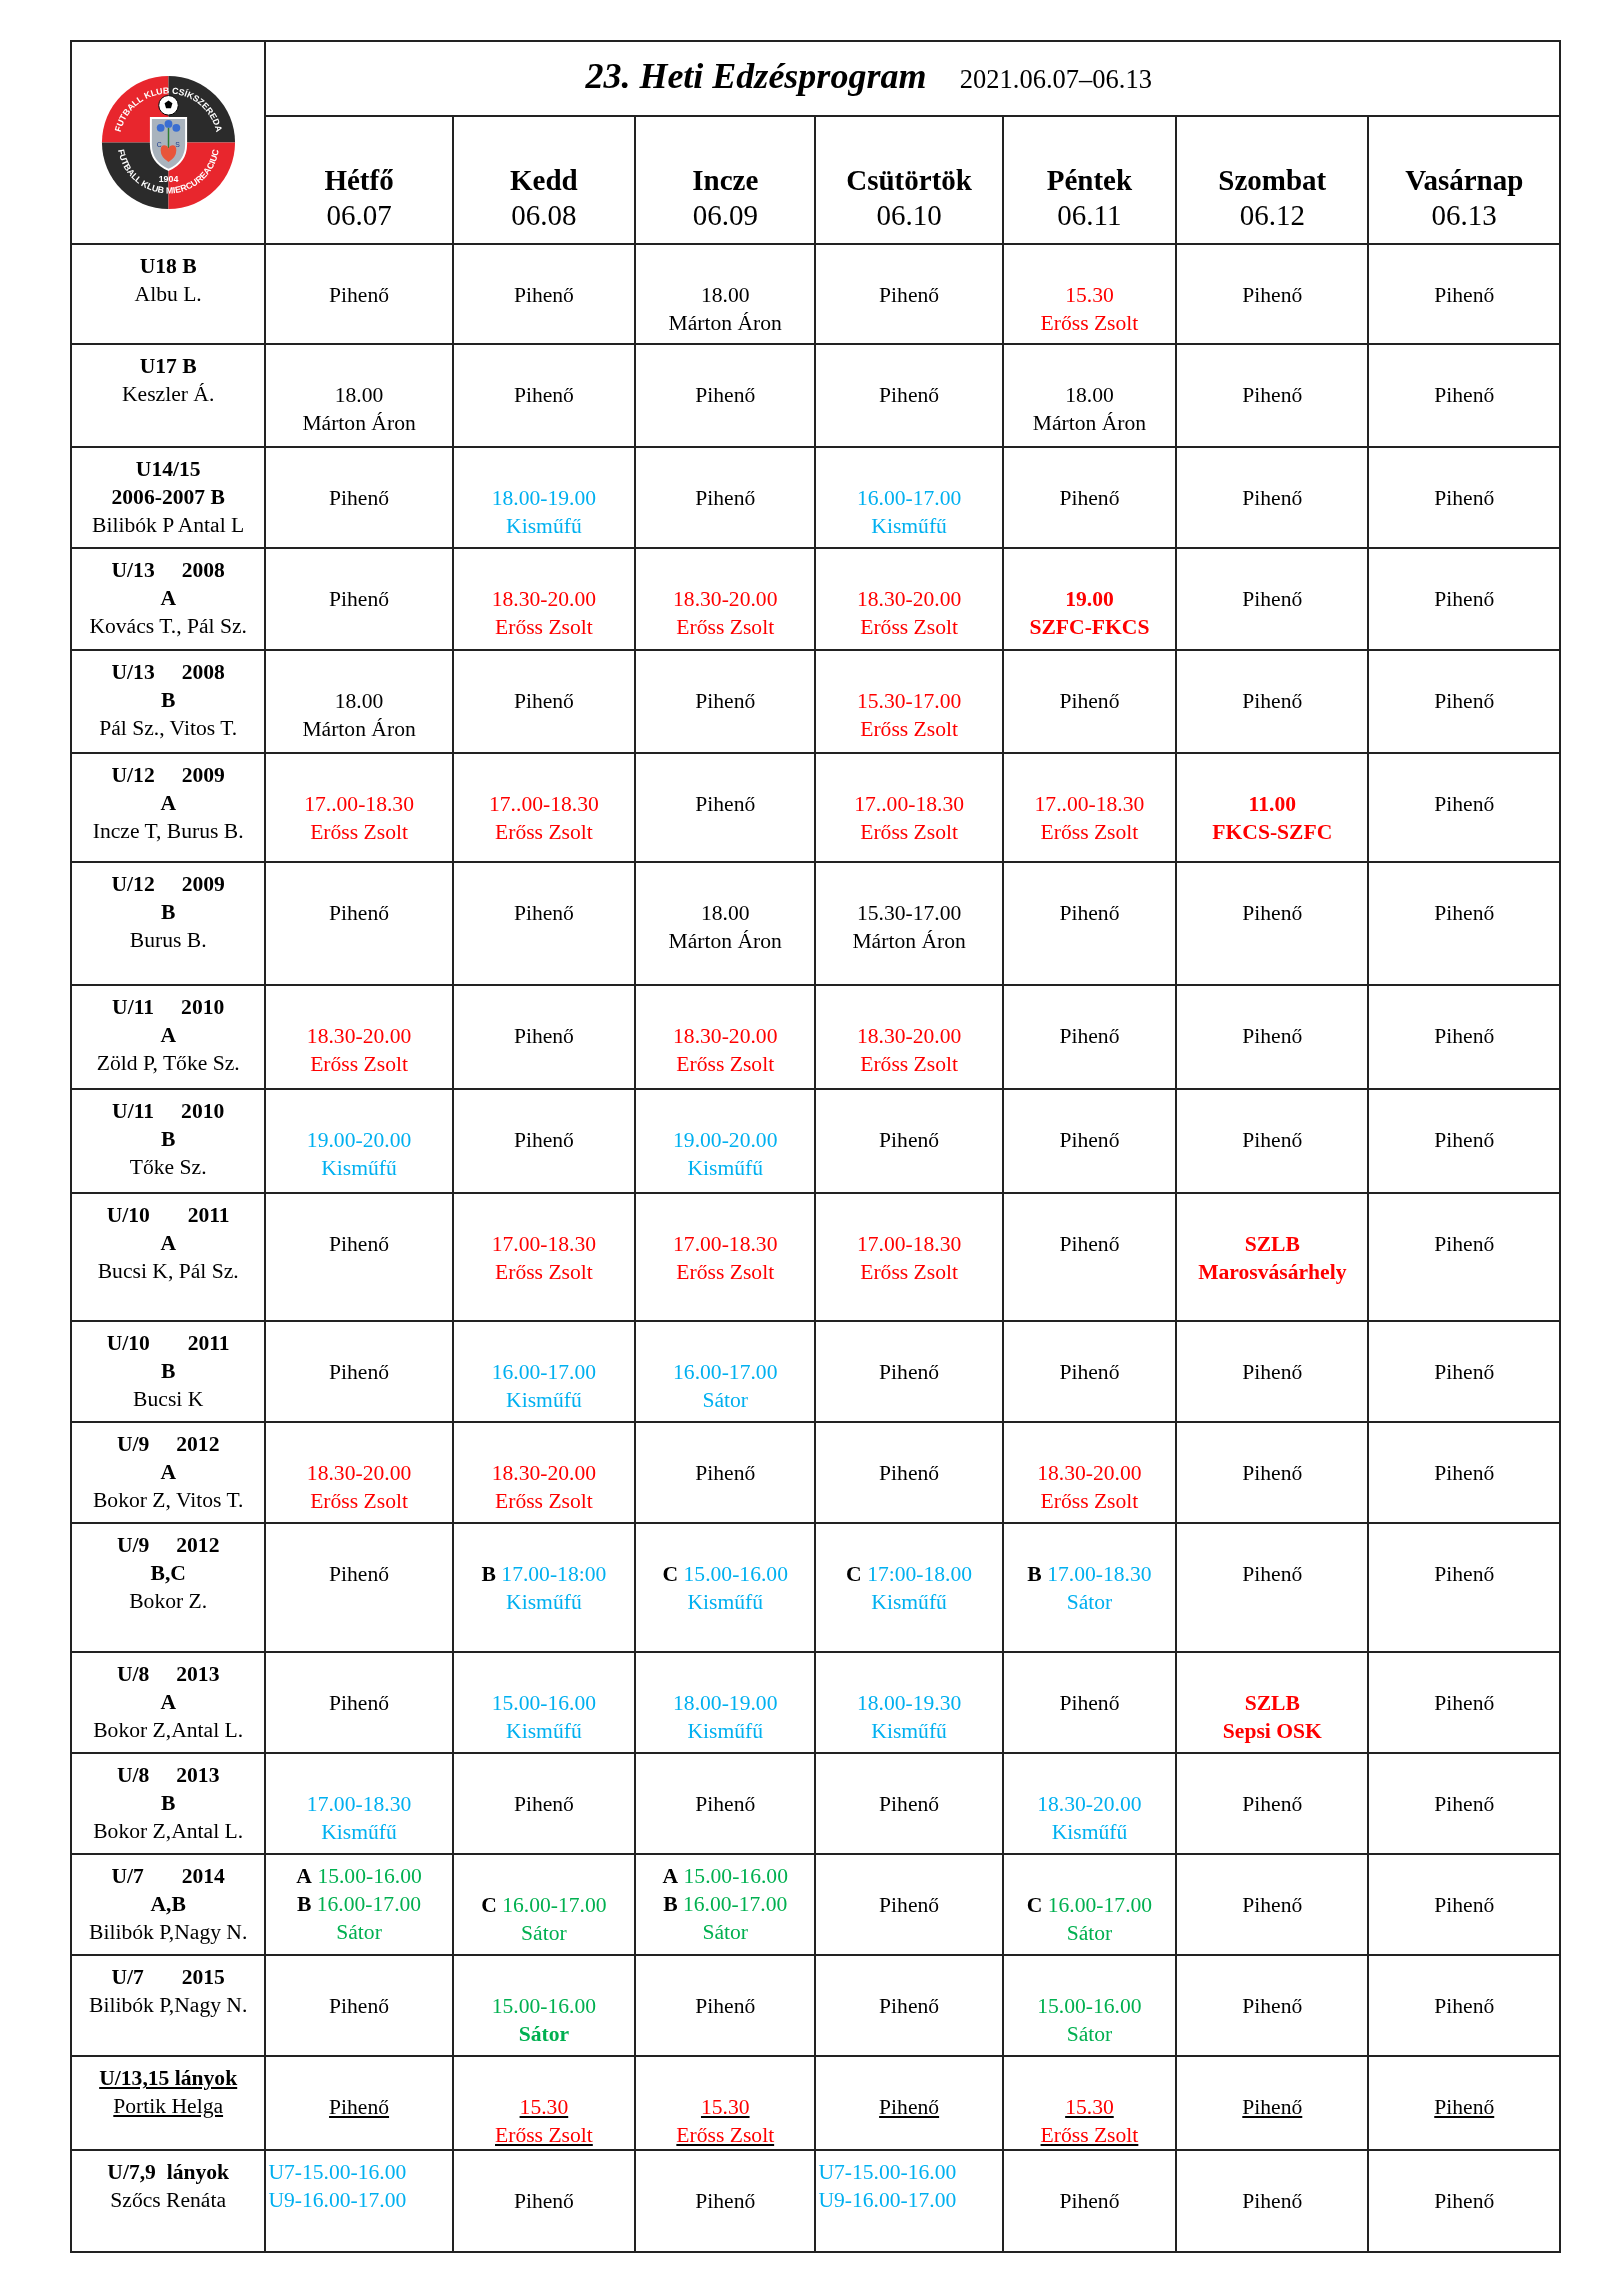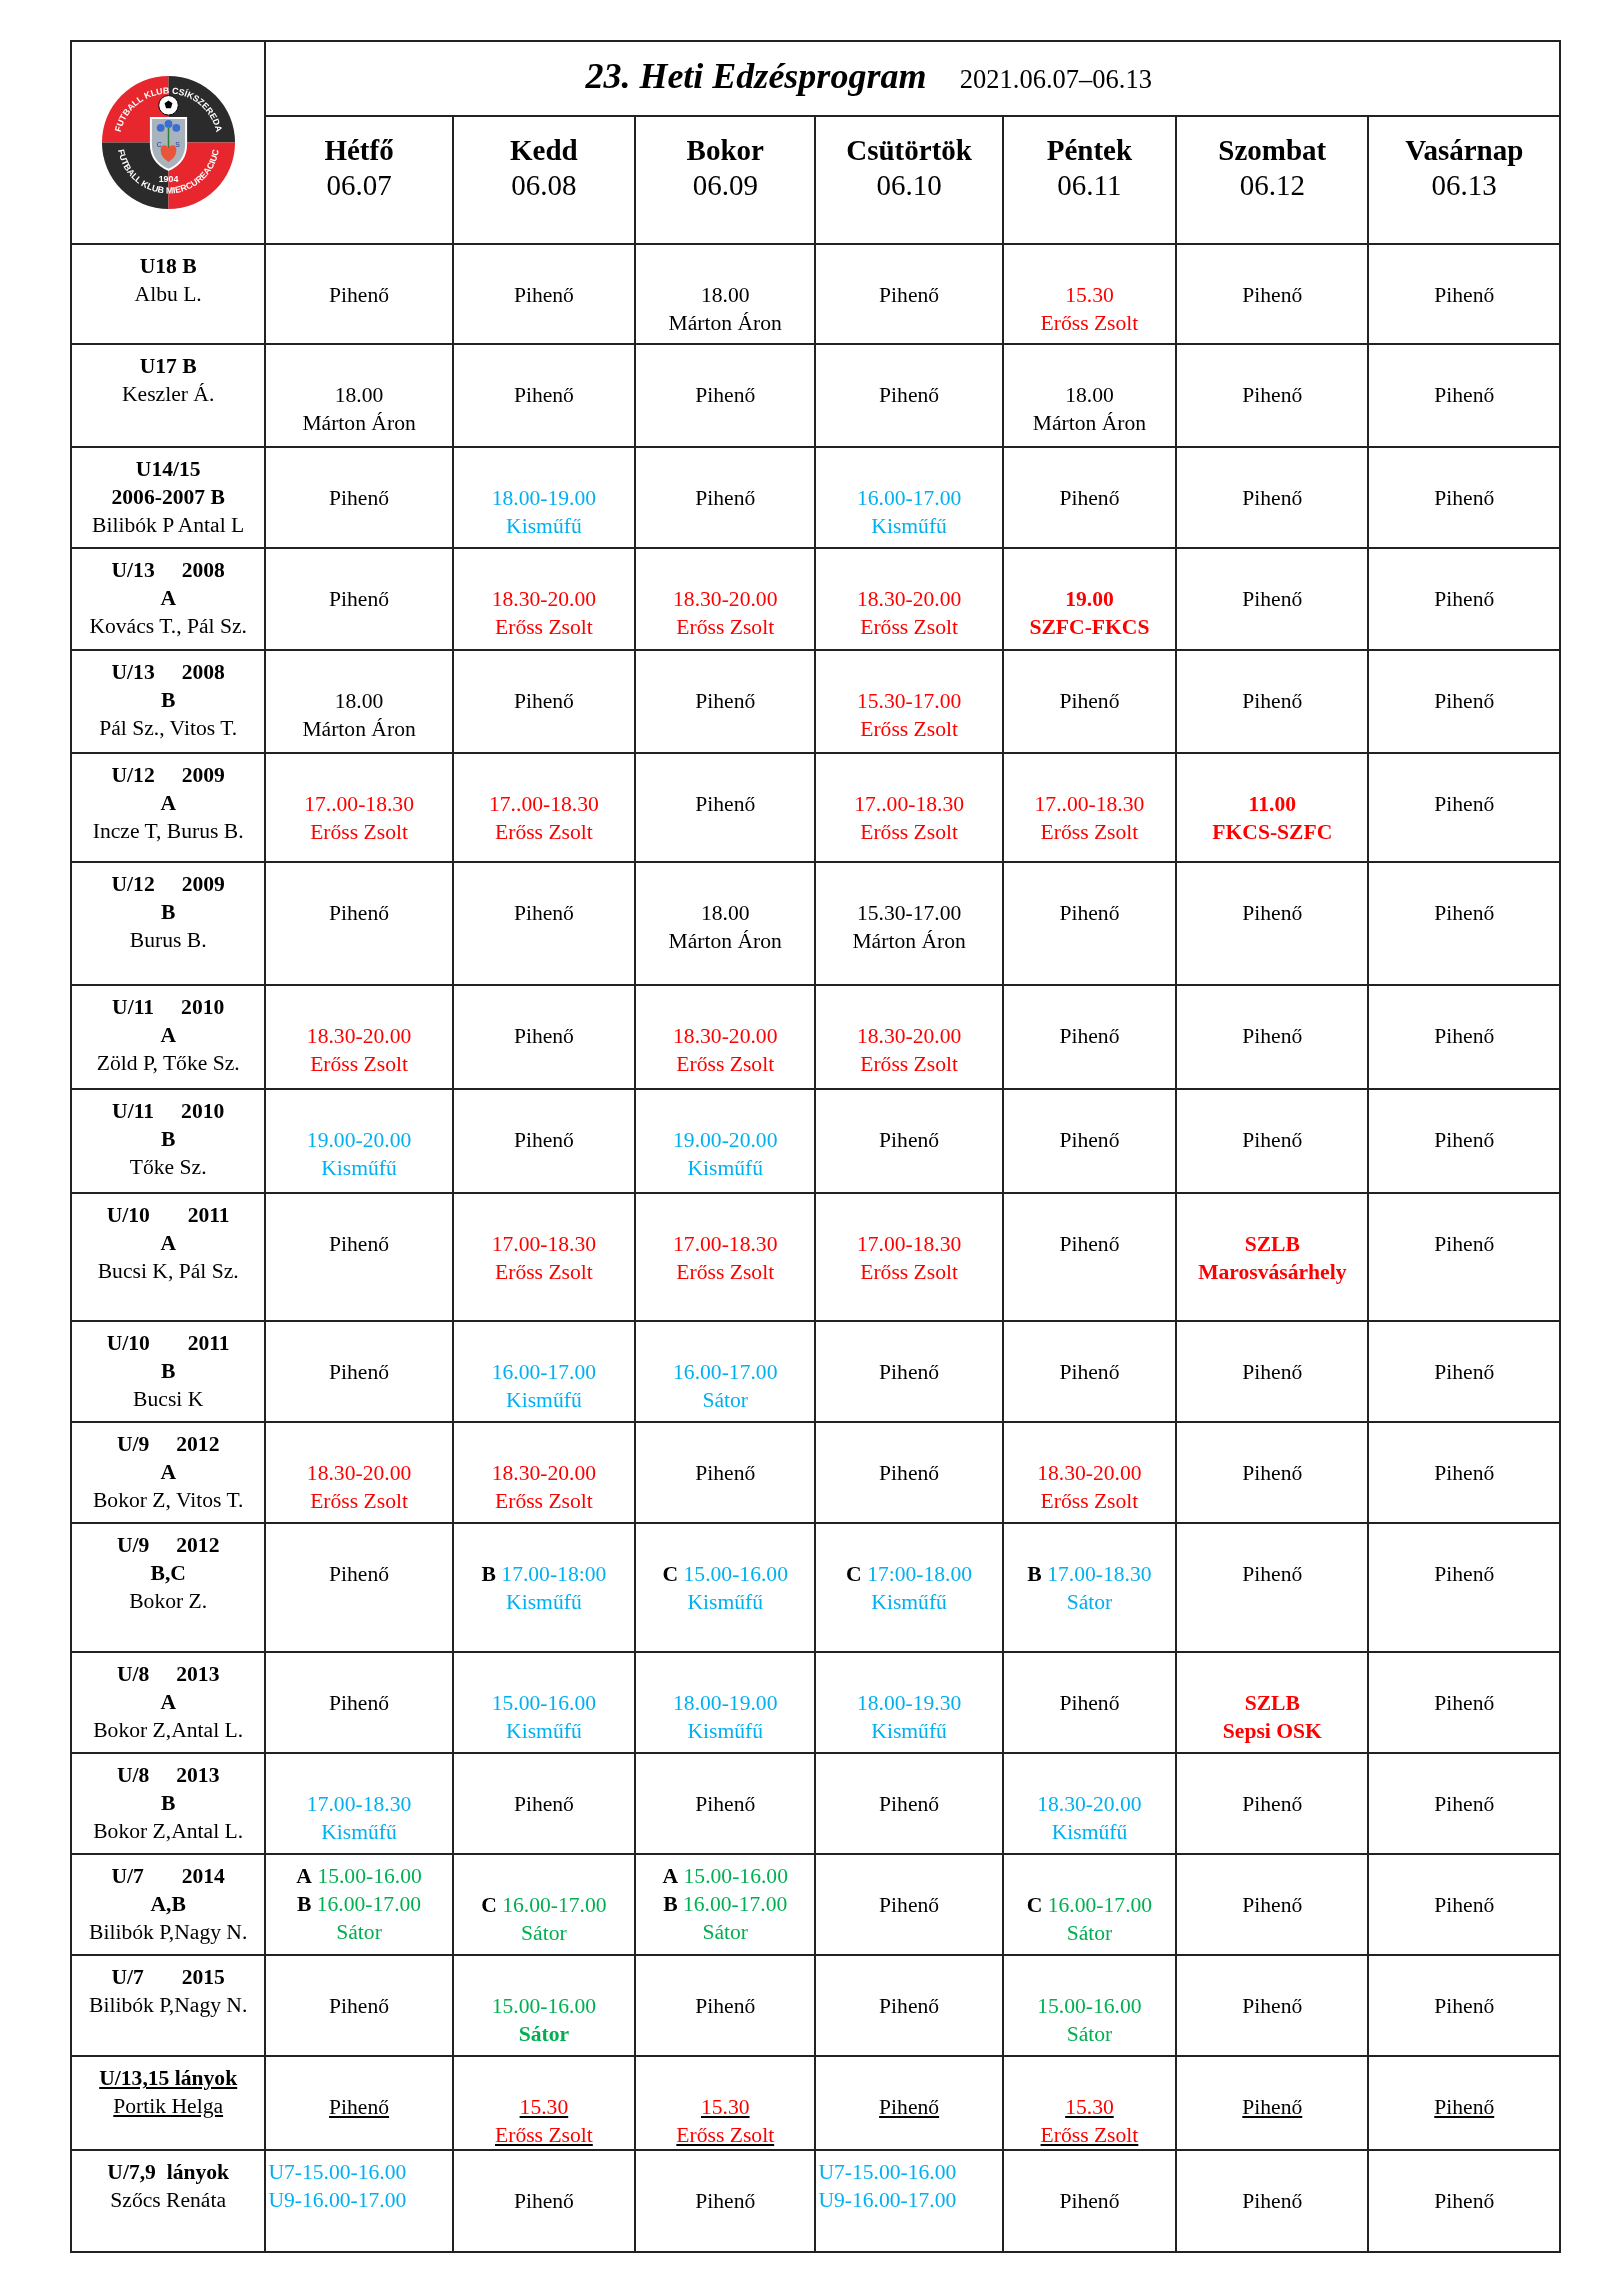--- a/index.html
+++ b/index.html
@@ -5,21 +5,21 @@
     html, body { margin: 0; padding: 0; background: #ffffff; }
     body { width: 1621px; height: 2293px; position: relative; font-family: "Liberation Serif", serif; color: #000; }
     .sheet { position: absolute; left: 70px; top: 40px; width: 1491px; }
     table.grid { border-collapse: collapse; width: 1491px; table-layout: fixed; }
     table.grid td { border: 2px solid #222; text-align: center; vertical-align: top; padding: 0; font-size: 21.6px; line-height: 28px; }
     .logo-cell { vertical-align: middle !important; }
     .title-cell { height: 73px; text-align: left !important; vertical-align: middle !important; padding-left: 319px !important; }
     .title { font-style: italic; font-weight: bold; font-size: 36px; text-align: right; }
     .range { font-size: 26.5px; margin-left: 28px; }
     .day-cell { height: 110px; padding-top: 15.7px !important; }
-    .day-name { font-weight: bold; font-size: 29px; line-height: 35px; display: block; }
+    .day-name { font-weight: bold; font-size: 29px; line-height: 35px; display: block; margin-top: 30px; }
     .day-date { font-size: 29px; line-height: 35px; display: block; }
     .team-cell { padding-top: 7.8px !important; }
     .team-line { display: block; }
     .team-name { font-weight: bold; }
     .cell-inner { padding-top: 36px; }
     .line { display: block; white-space: nowrap; }
     .bold { font-weight: bold; }
     .c-black { color: #000000; }
     .c-red { color: #ff0000; }
     .c-blue { color: #00b0f0; }
@@ -83,21 +83,21 @@
       <tr>
         <td class="day-cell">
             <span class="day-name">Hétfő</span>
             <span class="day-date">06.07</span>
           </td>
         <td class="day-cell">
             <span class="day-name">Kedd</span>
             <span class="day-date">06.08</span>
           </td>
         <td class="day-cell">
-            <span class="day-name">Bokor</span>
+            <span class="day-name">Incze</span>
             <span class="day-date">06.09</span>
           </td>
         <td class="day-cell">
             <span class="day-name">Csütörtök</span>
             <span class="day-date">06.10</span>
           </td>
         <td class="day-cell">
             <span class="day-name">Péntek</span>
             <span class="day-date">06.11</span>
           </td>

